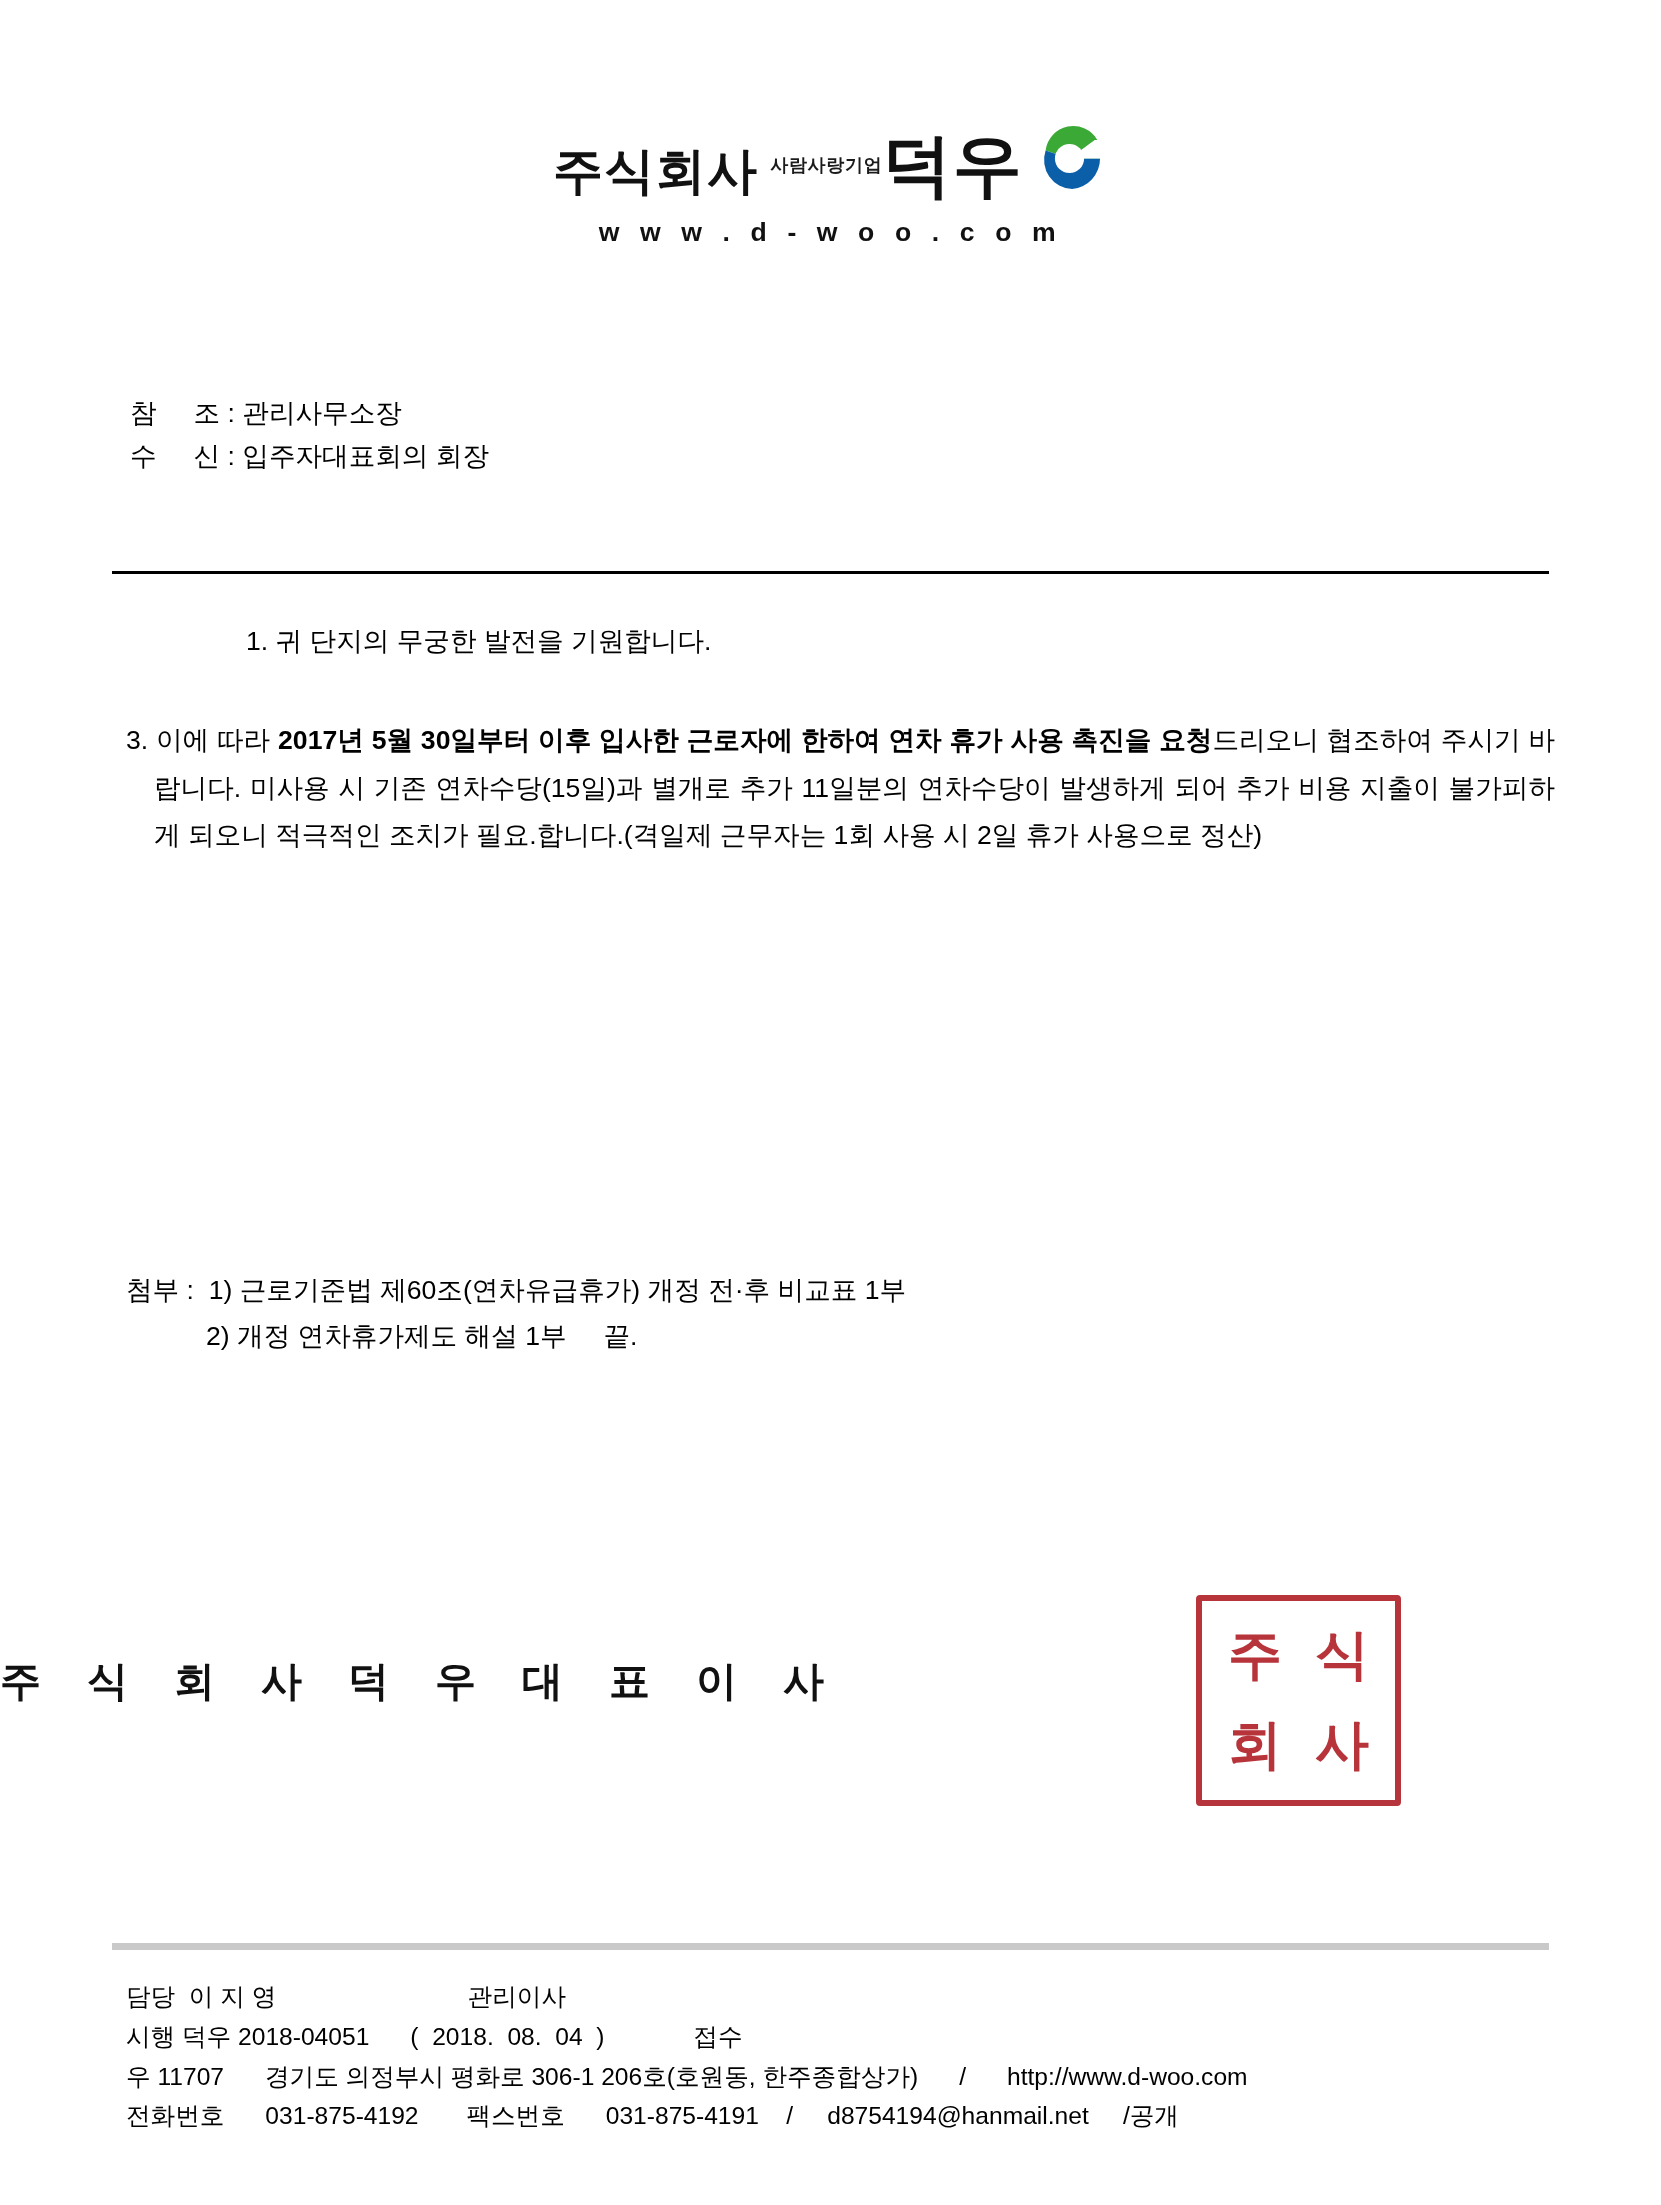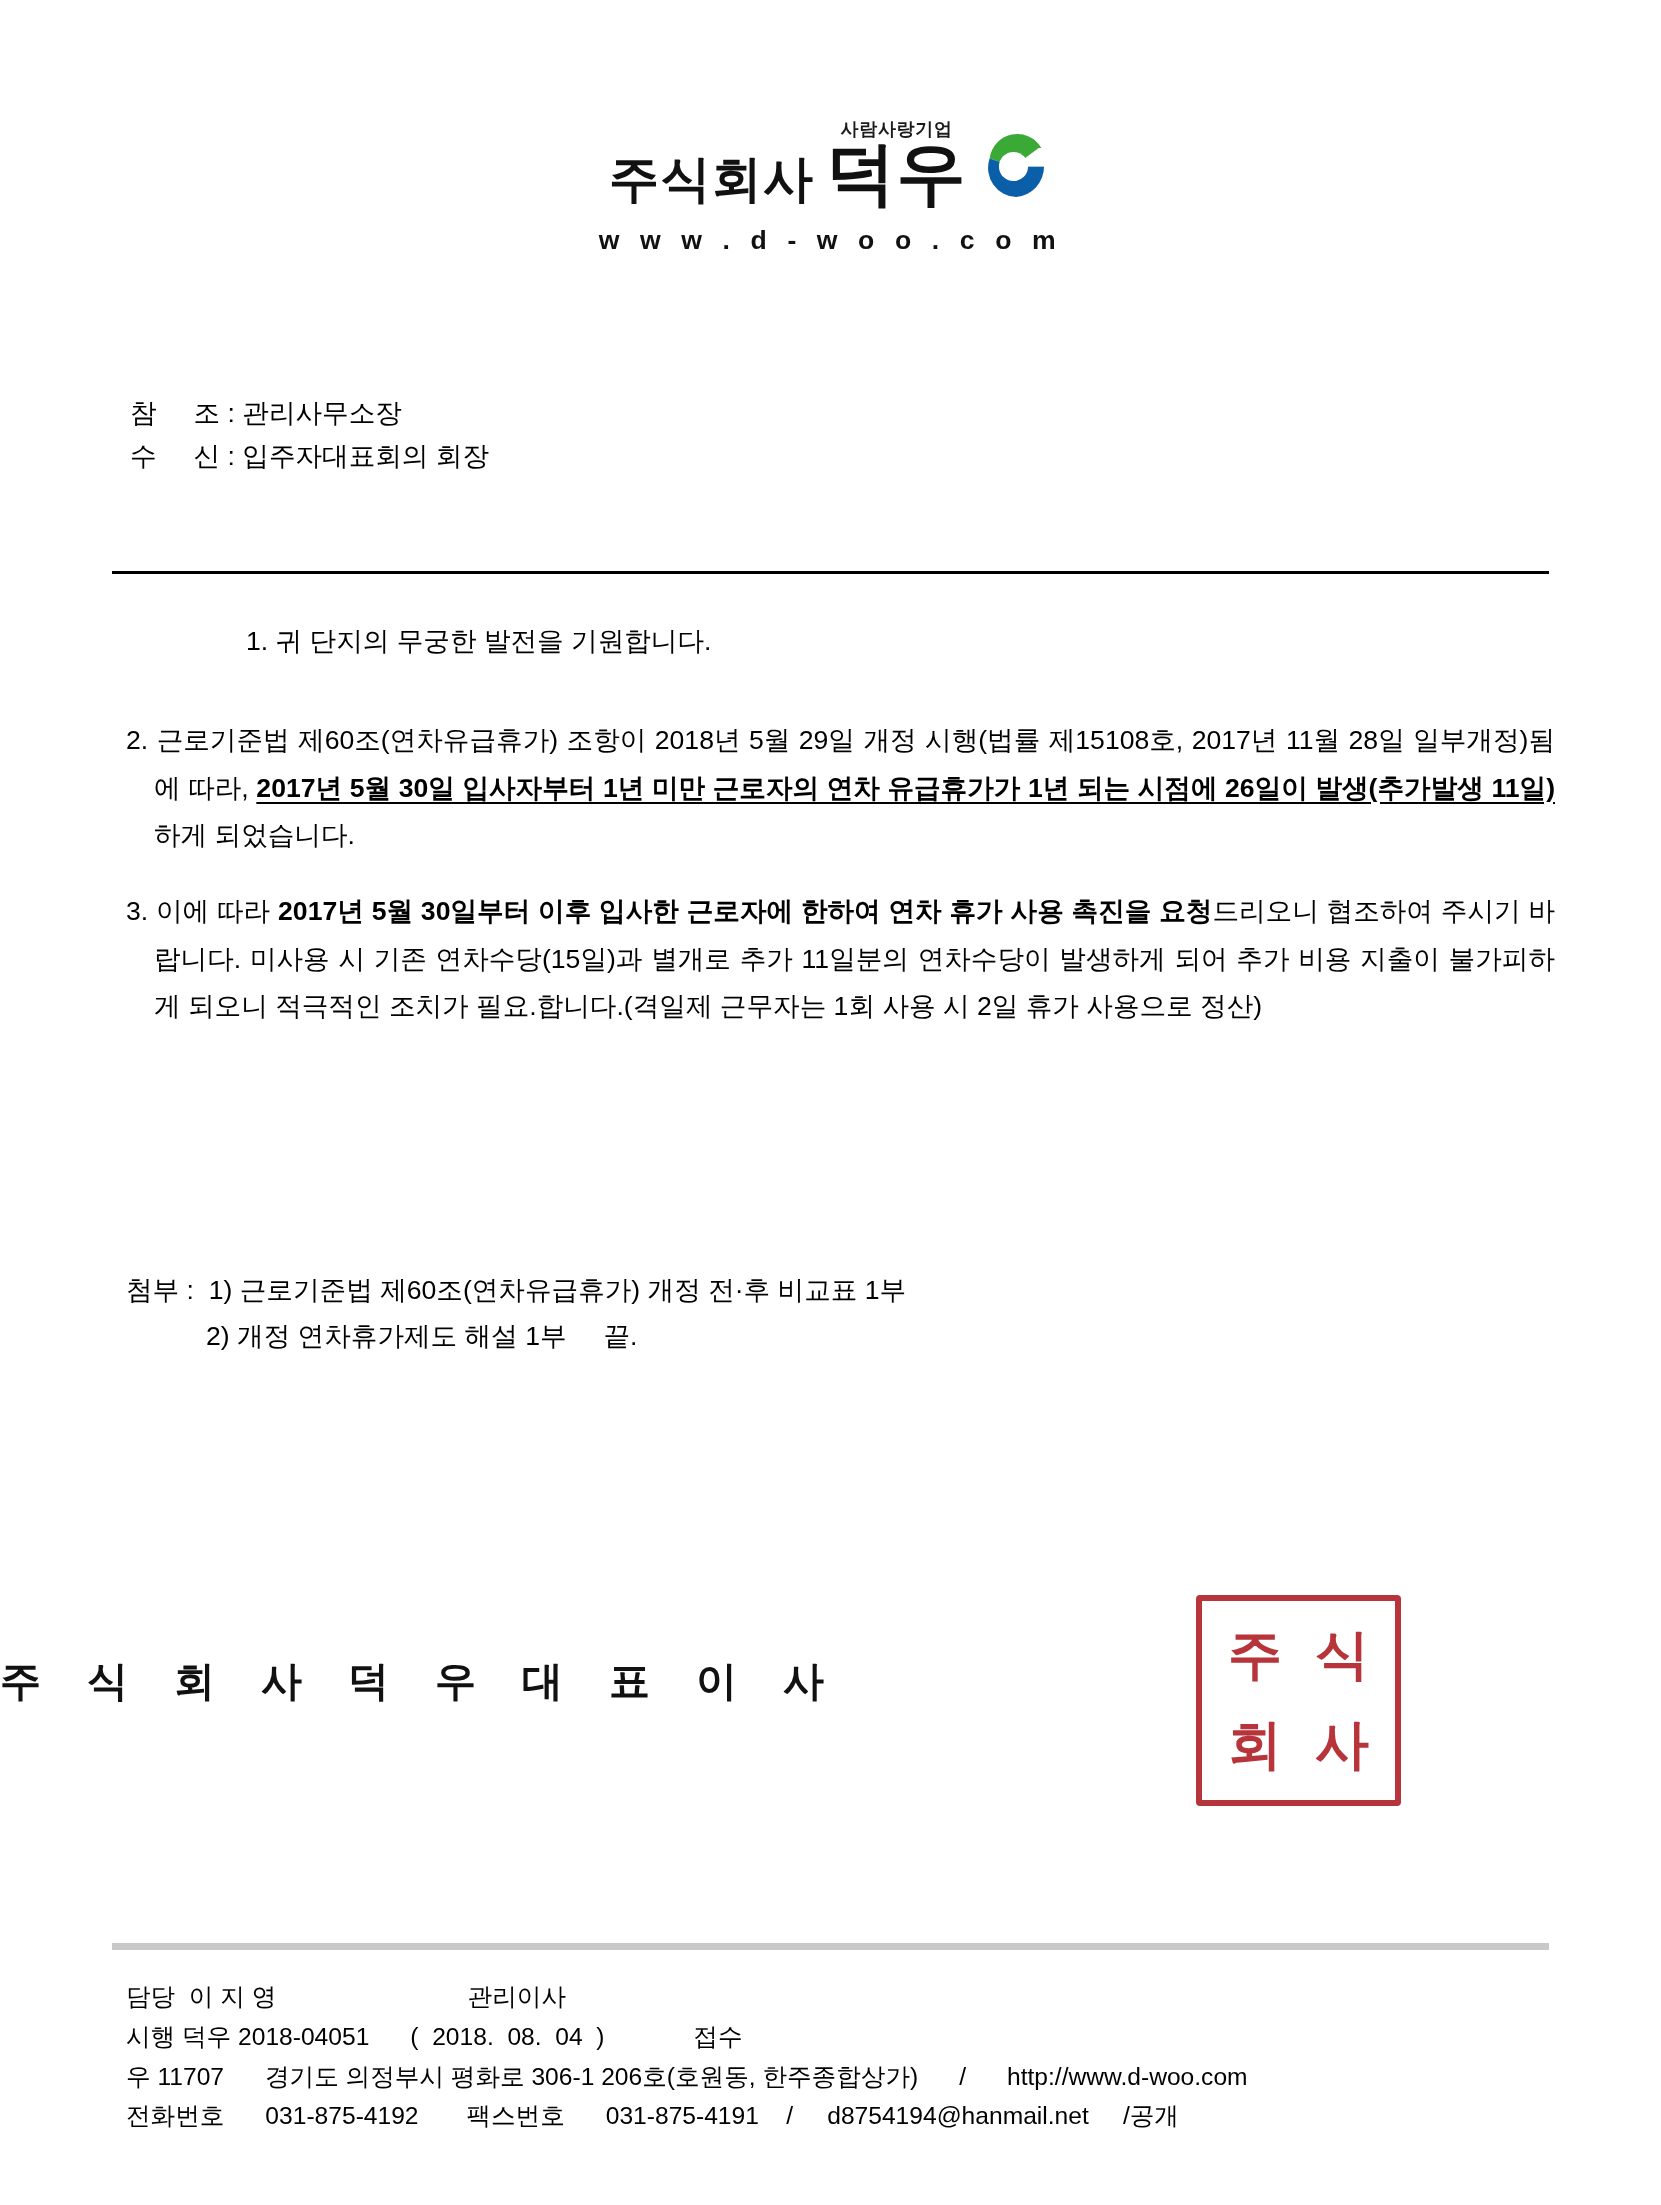--- a/index.html
+++ b/index.html
@@ -36,21 +36,21 @@
     font-family: "Liberation Serif", serif;
     font-size: 50px;
     font-weight: 700;
     letter-spacing: 1.3px;
     color: #111111;
     line-height: 1;
     padding-bottom: 4px;
   }
   .logo-brand-wrap {
     display: flex;
-    flex-direction: column;
+    flex-direction: row;
     align-items: center;
     line-height: 1;
   }
   .logo-slogan {
     font-size: 18px;
     font-weight: 700;
     color: #1b1b1b;
     letter-spacing: 0.7px;
     margin-bottom: 4px;
   }
@@ -240,23 +240,20 @@
 
   <div class="addr-block">
     <div class="addr-line">참     조 : 관리사무소장</div>
     <div class="addr-line">수     신 : 입주자대표회의 회장</div>
   </div>
   <div class="rule"></div>
 
   <div class="body-block">
     <div class="para first">1. 귀 단지의 무궁한 발전을 기원합니다.</div>
 
-    <div class="para numbered">
-      <span>2. 근로기준법 제60조(연차유급휴가) 조항이 2018년 5월 29일 개정 시행(법률 제15108호, 2017년 11월 28일 일부개정)됨에 따라, </span><span class="ul">2017년 5월 30일 입사자부터 1년 미만 근로자의 연차 유급휴가가 1년 되는 시점에 26일이 발생(추가발생 11일)</span><span>하게 되었습니다.</span>
-    </div>
 
     <div class="para numbered">
       <span>3. 이에 따라 </span><b>2017년 5월 30일부터 이후 입사한 근로자에 한하여 연차 휴가 사용 촉진을 요청</b><span>드리오니 협조하여 주시기 바랍니다. 미사용 시 기존 연차수당(15일)과 별개로 추가 11일분의 연차수당이 발생하게 되어 추가 비용 지출이 불가피하게 되오니 적극적인 조치가 필요.합니다.(격일제 근무자는 1회 사용 시 2일 휴가 사용으로 정산)</span>
     </div>
   </div>
 
   <div class="attach">
     <div class="attach-line">첨부 :  1) 근로기준법 제60조(연차유급휴가) 개정 전·후 비교표 1부</div>
     <div class="attach-line indent">2) 개정 연차휴가제도 해설 1부     끝.</div>
   </div>

